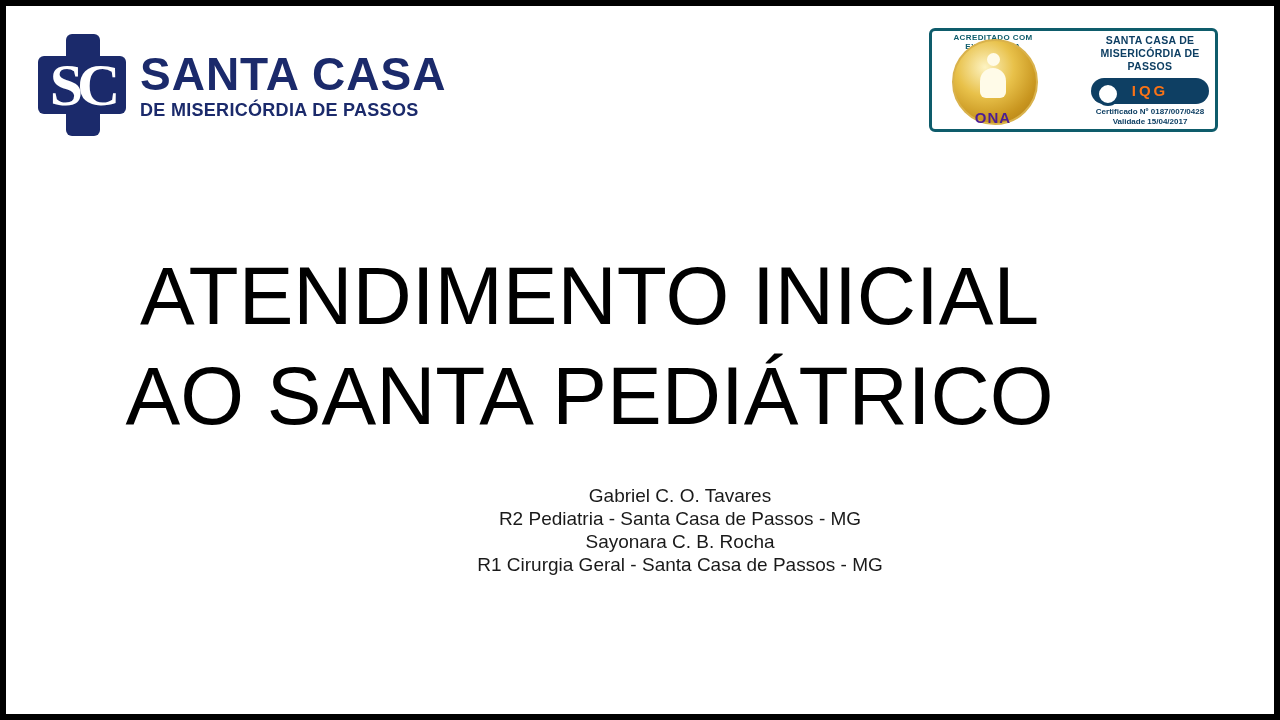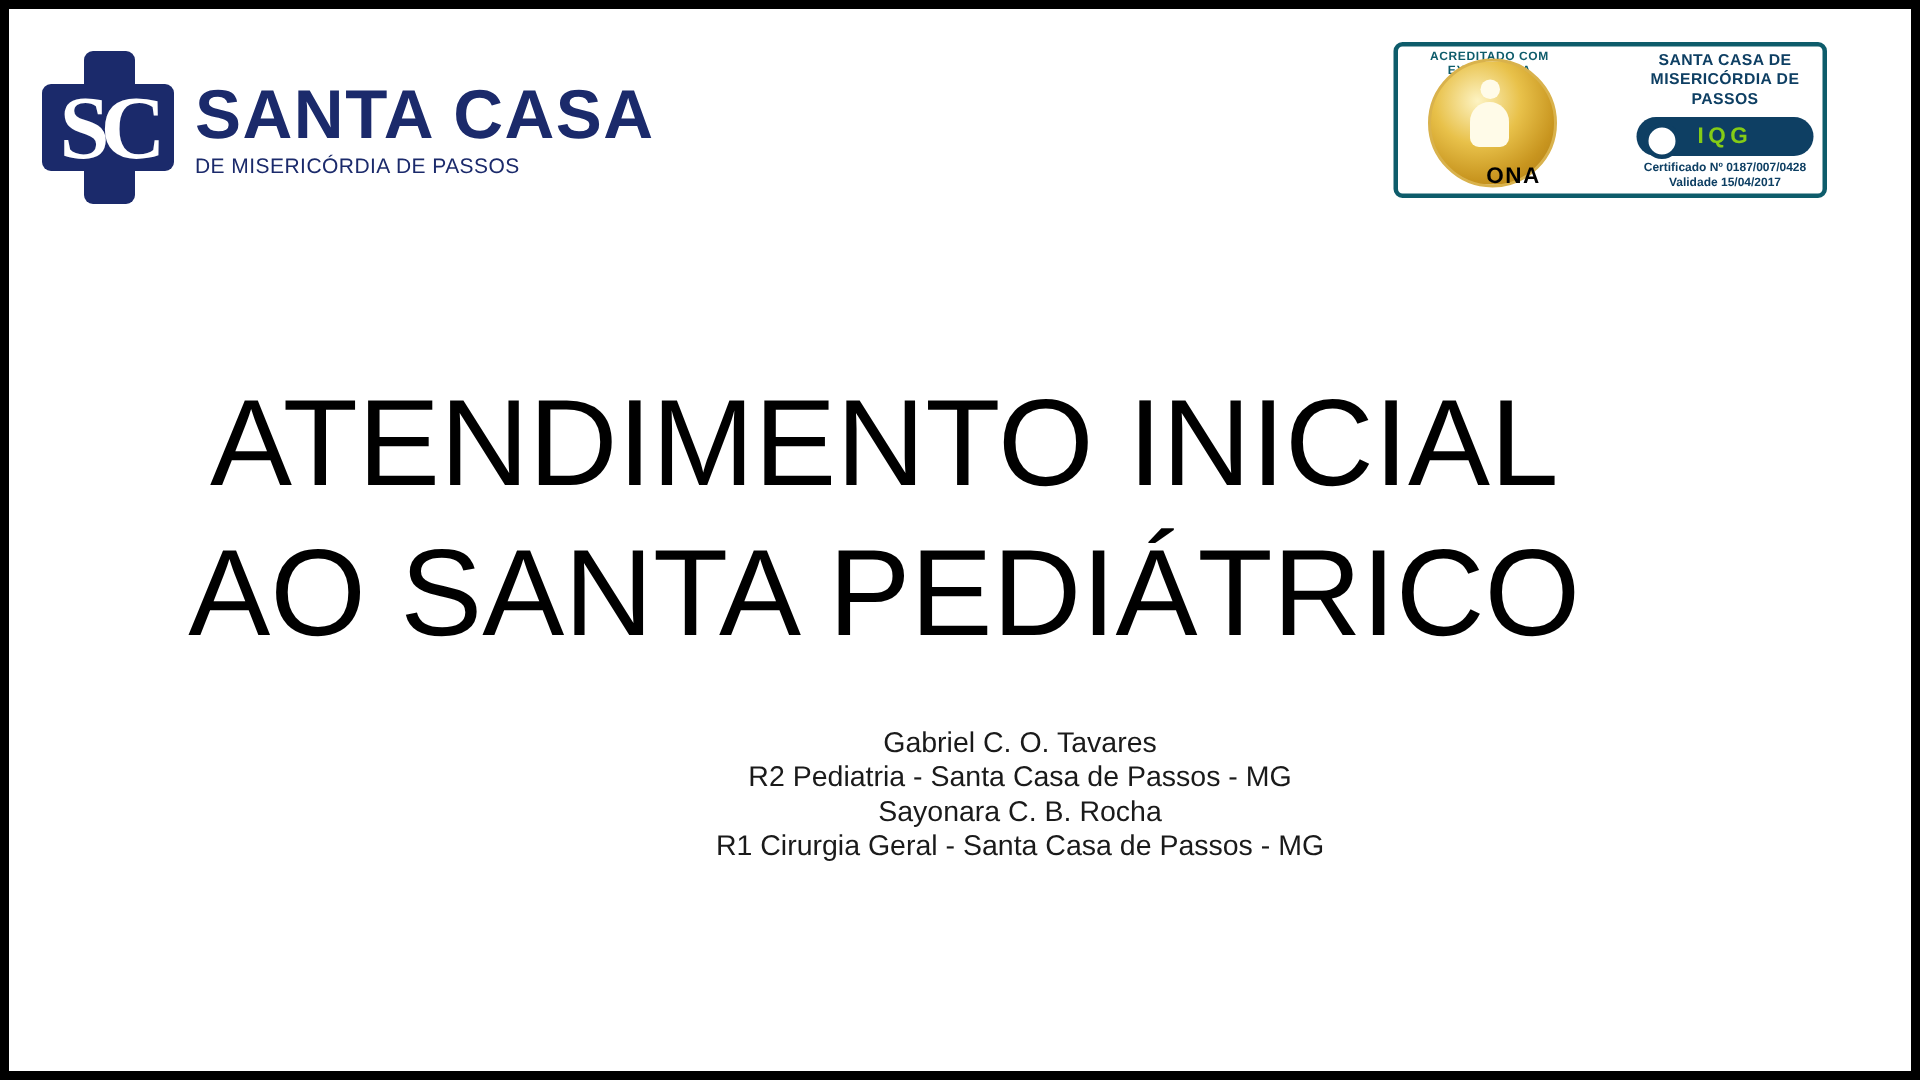--- a/index.html
+++ b/index.html
@@ -18,21 +18,21 @@
     left: 6px;
     top: 6px;
     width: 1268px;
     height: 708px;
     background: #ffffff;
   }
 
   
   .logo-block {
     position: absolute;
-    left: 22px;
+    left: 32px;
     top: 28px;
     display: flex;
     align-items: center;
   }
   .logo-mark {
     position: relative;
     width: 88px;
     height: 102px;
     flex: none;
   }
@@ -74,22 +74,22 @@
   }
   .logo-title {
     font-family: "Liberation Sans", sans-serif;
     font-weight: bold;
     font-size: 46px;
     letter-spacing: 1px;
     color: #1b2a6b;
   }
   .logo-sub {
     font-family: "Liberation Sans", sans-serif;
-    font-weight: normal;
-    font-size: 14px;
+    font-weight: bold;
+    font-size: 18px;
     letter-spacing: 0.3px;
     color: #1b2a6b;
     margin-top: 4px;
   }
 
   
   .seal-box {
     position: absolute;
     left: 923px;
     top: 22px;
@@ -151,23 +151,23 @@
     width: 122px;
     text-align: center;
     font-size: 8px;
     font-weight: bold;
     color: #0e5c6b;
     letter-spacing: 0.4px;
   }
   .seal-arc-top { top: 2px; left: 0; }
   .seal-arc-bottom {
     bottom: 3px;
-    left: 16px;
+    left: 0;
     font-size: 15px;
-    color: #000000;
+    color: #4c1d95;
     letter-spacing: 1px;
   }
   .seal-right {
     flex: 1;
     text-align: center;
     padding-right: 6px;
     margin-left: 37px;
   }
   .seal-line1,
   .seal-line2 {
@@ -176,21 +176,21 @@
     color: #0e3f63;
     letter-spacing: 0.3px;
     line-height: 13px;
   }
   .iqg-badge {
     margin: 5px auto 3px auto;
     width: 118px;
     height: 26px;
     border-radius: 13px;
     background: #0e3f63;
-    color: #84cc16;
+    color: #f97316;
     font-size: 15px;
     font-weight: bold;
     letter-spacing: 3px;
     line-height: 26px;
     text-align: center;
     position: relative;
   }
   .iqg-badge::before {
     content: "";
     position: absolute;

